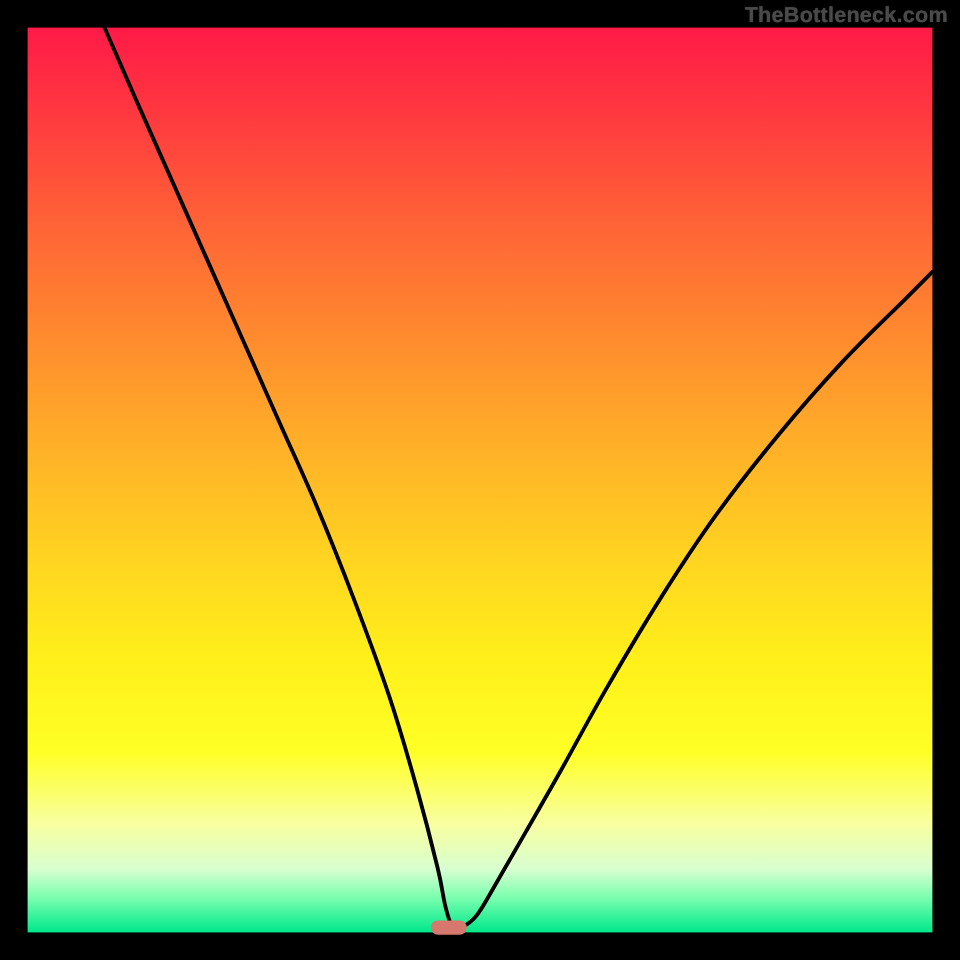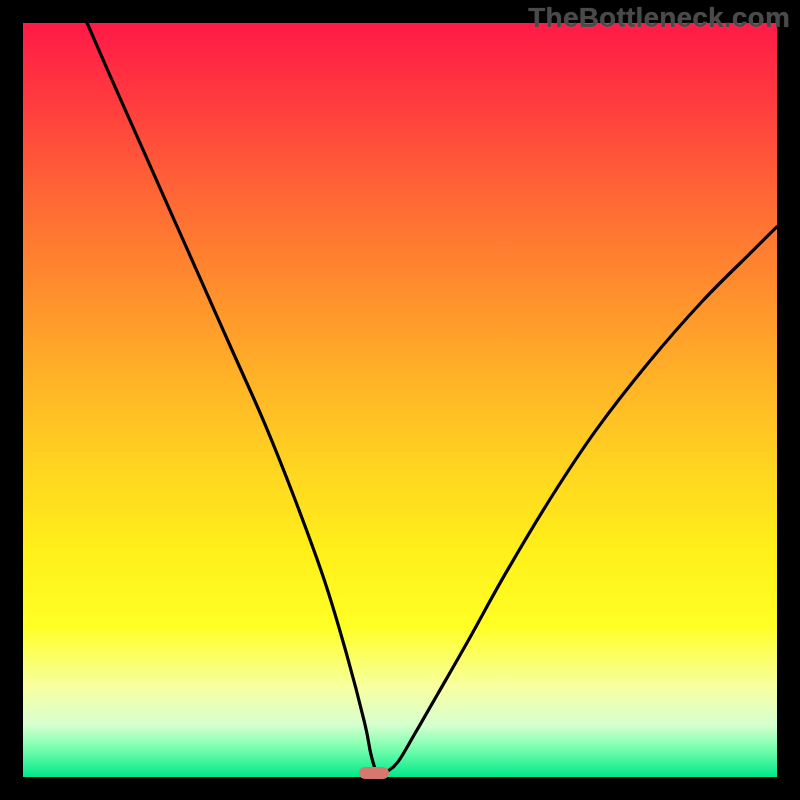--- a/index.html
+++ b/index.html
@@ -30,21 +30,21 @@
       #d8ffd0 93%,
       #7fffb0 96%,
       #00e88a 100%
     );
   }
   .watermark {
     position: absolute;
     top: 2px;
     right: 10px;
     color: #4a4a4a;
-    font-size: 28px;
+    font-size: 18px;
     font-weight: 600;
     letter-spacing: 0.2px;
     text-shadow: 0 0 1px rgba(255,255,255,0.3);
   }
   svg.curve {
     position: absolute;
     left: 0;
     top: 0;
     width: 754px;
     height: 754px;

